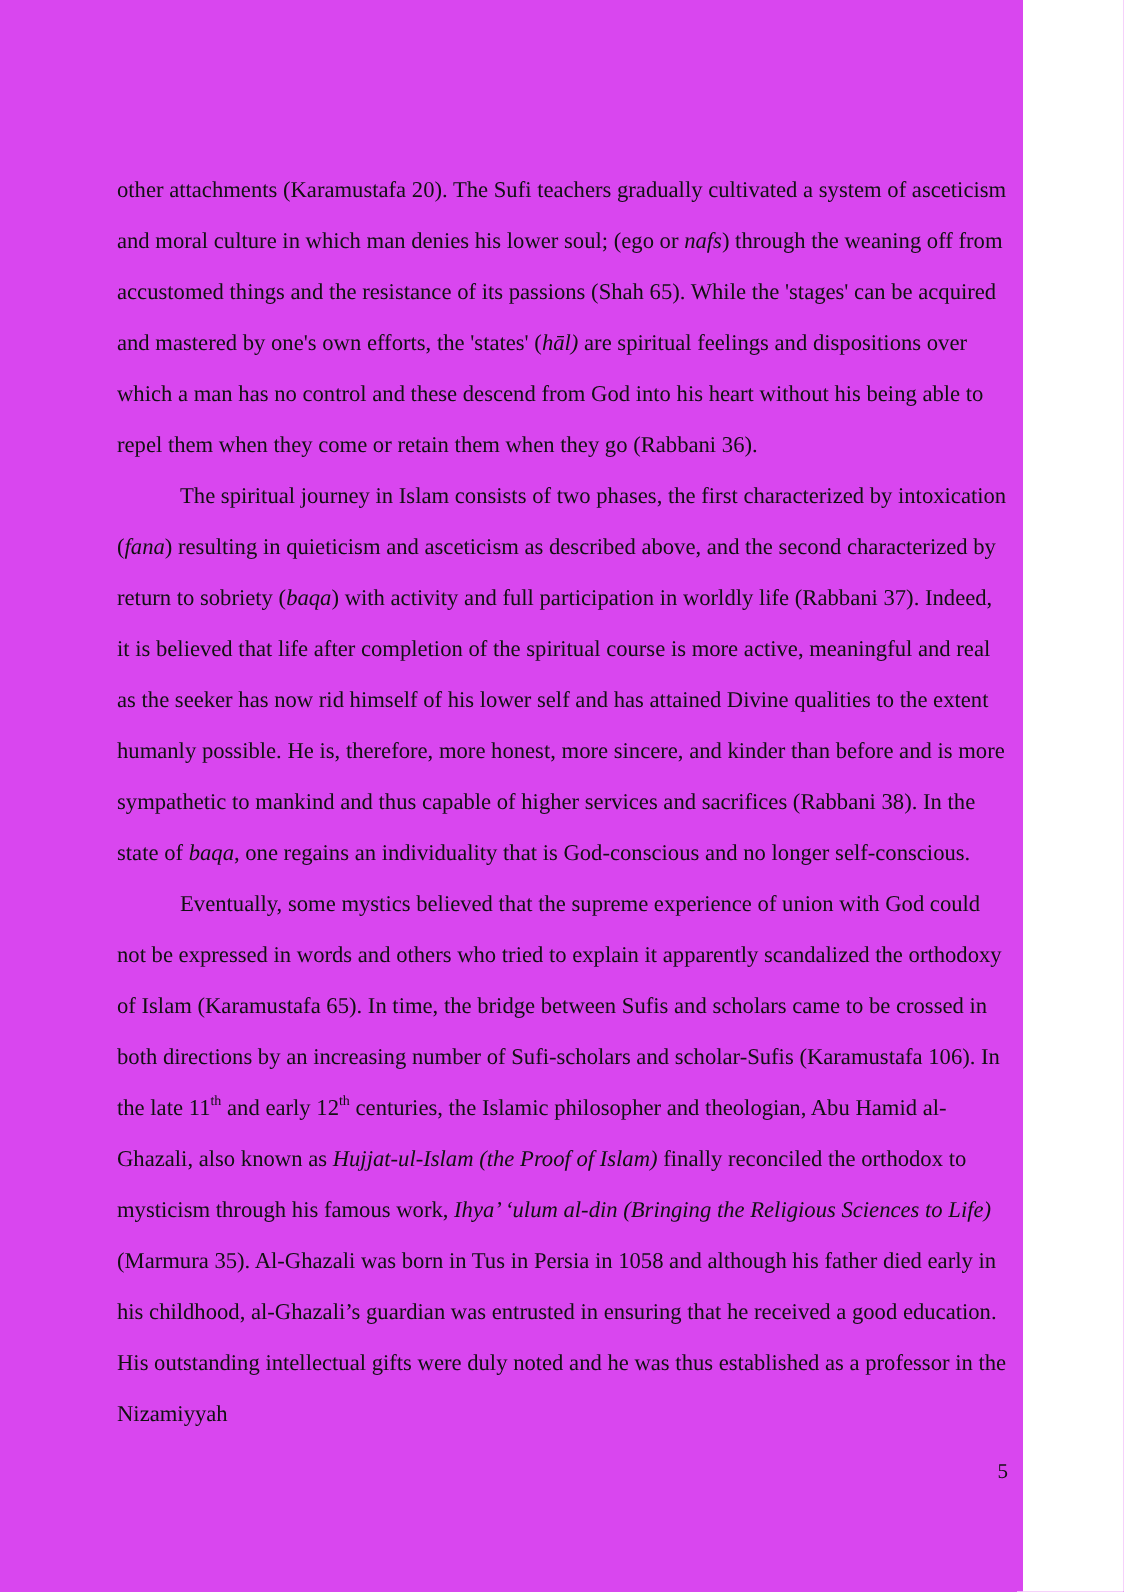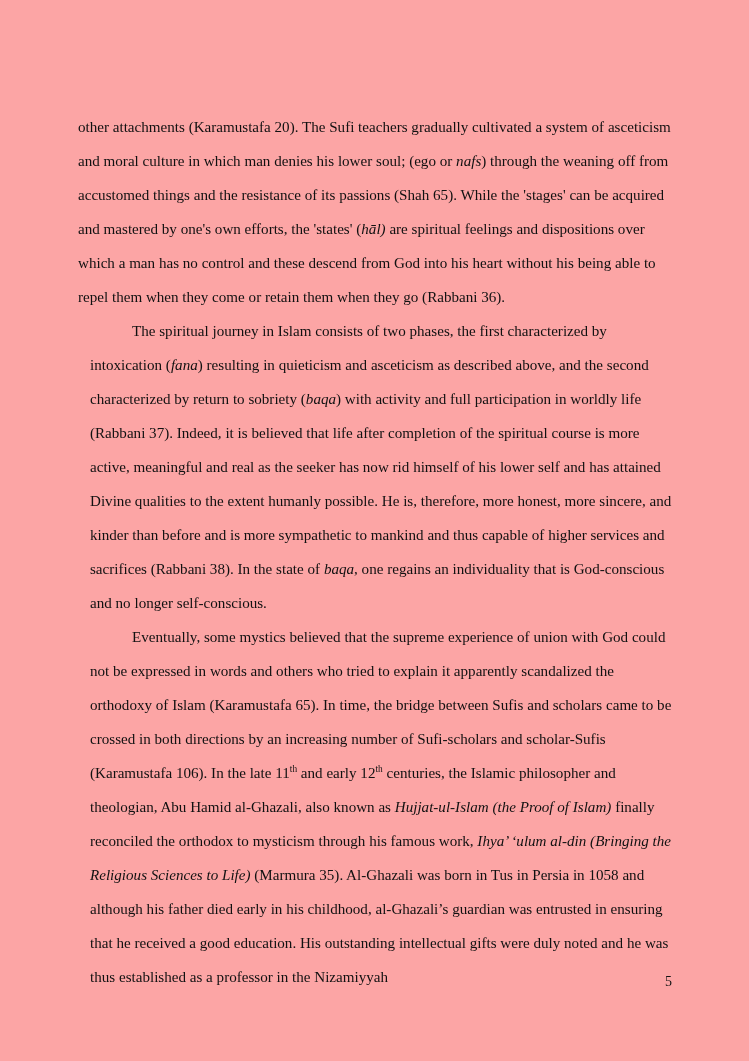--- a/index.html
+++ b/index.html
@@ -2,23 +2,23 @@
 <html><head>
 <meta charset="utf-8">
 <style>
   html, body {
     margin: 0;
     padding: 0;
     background: #ffffff;
   }
   .page {
     position: relative;
-    width: 749px;
+    width: 682px;
     height: 1061px;
-    background: #fca5a5;
+    background: #d946ef;
     overflow: hidden;
     font-family: "Liberation Serif", "DejaVu Serif", serif;
     color: #111111;
   }
   .body-text {
     position: absolute;
     left: 78px;
     top: 110px;
     width: 594px;
     font-size: 15.1px;
@@ -26,21 +26,20 @@
     text-align: left;
     color: #111111;
     -webkit-font-smoothing: antialiased;
   }
   .para {
     margin: 0;
     text-indent: 0;
   }
   .para.indented {
     text-indent: 42px;
-    margin-left: 12px;
   }
   .it {
     font-style: italic;
   }
   sup {
     font-size: 0.62em;
     vertical-align: super;
     line-height: 0;
   }
   .page-number {

